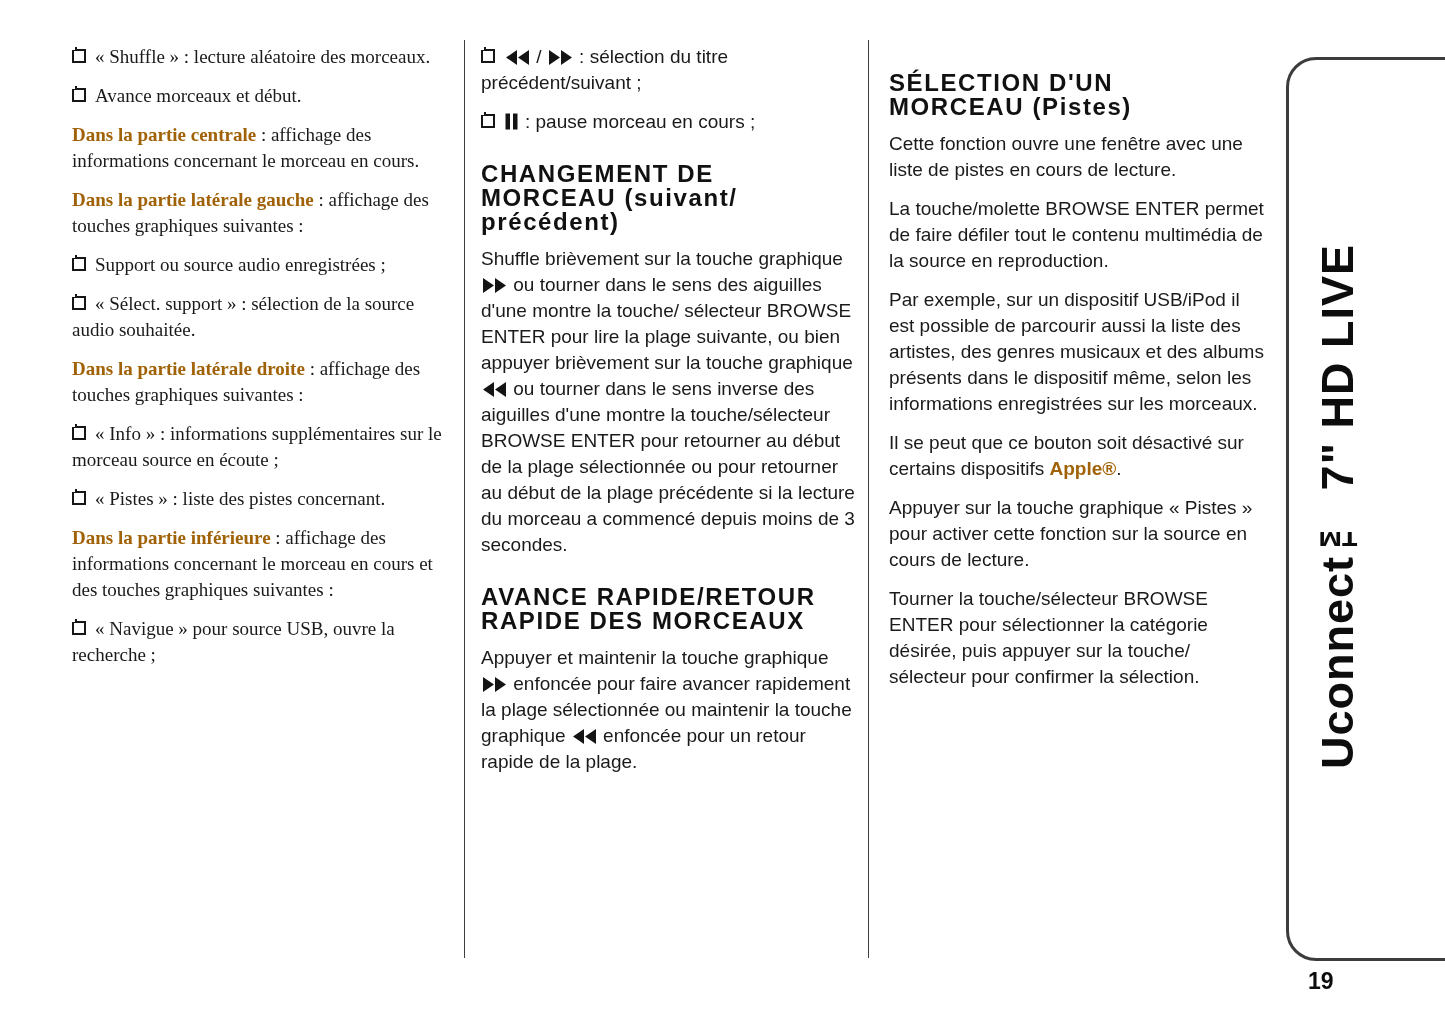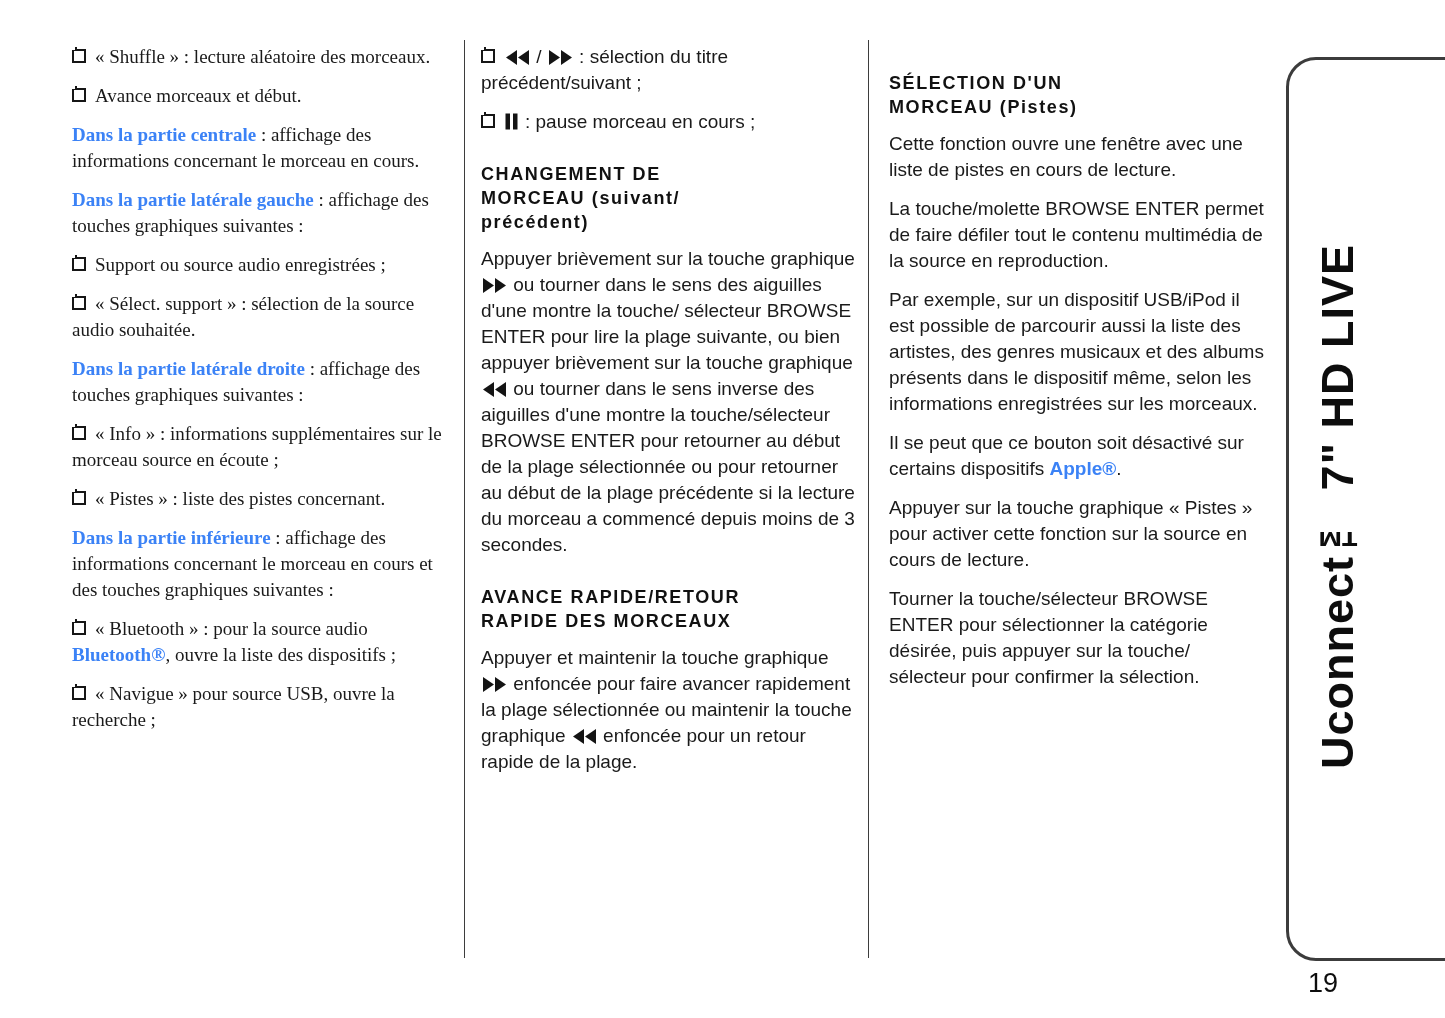--- a/index.html
+++ b/index.html
@@ -14,25 +14,25 @@
   .col1 { left:72px;  width:374px;font-family:Liberation Serif, serif; }
   .col2 { left:481px; width:374px; }
   .col3 { left:889px; width:378px; }
 
   .vline { position:absolute; top:40px; height:918px; width:1px; background:#3d3d3d; }
   .vline1 { left:464px; }
   .vline2 { left:868px; }
 
   p { margin:0 0 13px 0; }
   .heading {
-    font-weight:bold; font-size:18px; line-height:24px;
+    font-weight:bold; font-size:24px; line-height:24px;
     letter-spacing:1.6px; white-space:pre-line;
     margin:27px 0 12px 0; color:#111;
   }
-  strong.b { font-weight:bold; color:#3b82f6; }
+  strong.b { font-weight:bold; color:#a16207; }
 
   
   .sq {
     position:relative; display:inline-block;
     width:10px; height:10px; border:2px solid #161616;
     margin-right:9px; vertical-align:0px; background:#fff;
   }
   .sq::before { content:""; position:absolute; left:-2px; top:-4px; width:5px; height:3px; background:#fff; }
   .sq::after  { content:""; position:absolute; left:1px;  top:-4px; width:2px; height:4px; background:#161616; }
 
@@ -53,21 +53,21 @@
     display:flex; align-items:center; justify-content:center;
   }
   .side-title span {
     writing-mode:vertical-rl; transform:rotate(180deg);
     font-size:45px; font-weight:bold; letter-spacing:1px;
     white-space:nowrap; color:#0d0d0d;
   }
 
   .page-number {
     position:absolute; left:1308px; top:968px;
-    font-size:27px; font-weight:normal; color:#0d0d0d;
+    font-size:23px; font-weight:bold; color:#0d0d0d;
   }
 </style>
 </head>
 <body>
 
 <div class="page">
 
   <div class="col col1">
     <p class="li"><span class="sq"></span><span>« Shuffle » : lecture aléatoire des morceaux.</span></p>
     <p class="li"><span class="sq"></span><span>Avance morceaux et début.</span></p>
@@ -78,21 +78,20 @@
     <p class="li"><span class="sq"></span><span>Support ou source audio enregistrées ;</span></p>
     <p class="li"><span class="sq"></span><span>« Sélect. support » : sélection de la source audio souhaitée.</span></p>
 
     <p class="para"><strong class="b">Dans la partie latérale droite</strong><span> : affichage des touches graphiques suivantes :</span></p>
 
     <p class="li"><span class="sq"></span><span>« Info » : informations supplémentaires sur le morceau source en écoute ;</span></p>
     <p class="li"><span class="sq"></span><span>« Pistes » : liste des pistes concernant.</span></p>
 
     <p class="para"><strong class="b">Dans la partie inférieure</strong><span> : affichage des informations concernant le morceau en cours et des touches graphiques suivantes :</span></p>
 
-    <p class="li"><span class="sq"></span><span>« Bluetooth » : pour la source audio </span><strong class="b">Bluetooth®</strong><span>, ouvre la liste des dispositifs ;</span></p>
     <p class="li"><span class="sq"></span><span>« Navigue » pour source USB, ouvre la recherche ;</span></p>
   </div>
 
   <div class="vline vline1"></div>
 
   <div class="col col2">
     <p class="li"><span class="sq"></span><span class="micon"><svg width="27" height="15" viewBox="0 0 27 15">
             <path d="M13 0 L2 7.5 L13 15 Z"></path>
             <path d="M25 0 L14 7.5 L25 15 Z"></path>
           </svg></span><span> / </span><span class="micon"><svg width="27" height="15" viewBox="0 0 27 15">
@@ -103,21 +102,21 @@
     <p class="li"><span class="sq"></span><span class="micon pause"><svg width="15" height="17" viewBox="0 0 15 17">
             <rect x="1.5" y="0.5" width="4.5" height="16"></rect>
             <rect x="9" y="0.5" width="4.5" height="16"></rect>
           </svg></span><span>: pause morceau en cours ;</span></p>
 
 
     <p class="heading">CHANGEMENT DE
 MORCEAU (suivant/
 précédent)</p>
 
-    <p class="para"><span>Appuyer brièvement sur la touche graphique </span><span class="micon"><svg width="27" height="15" viewBox="0 0 27 15">
+    <p class="para"><span>Shuffle brièvement sur la touche graphique </span><span class="micon"><svg width="27" height="15" viewBox="0 0 27 15">
             <path d="M2 0 L13 7.5 L2 15 Z"></path>
             <path d="M14 0 L25 7.5 L14 15 Z"></path>
           </svg></span><span> ou tourner dans le sens des aiguilles d'une montre la touche/ sélecteur BROWSE ENTER pour lire la plage suivante, ou bien appuyer brièvement sur la touche graphique </span><span class="micon"><svg width="27" height="15" viewBox="0 0 27 15">
             <path d="M13 0 L2 7.5 L13 15 Z"></path>
             <path d="M25 0 L14 7.5 L25 15 Z"></path>
           </svg></span><span> ou tourner dans le sens inverse des aiguilles d'une montre la touche/sélecteur BROWSE ENTER pour retourner au début de la plage sélectionnée ou pour retourner au début de la plage précédente si la lecture du morceau a commencé depuis moins de 3 secondes.</span></p>
 
     <p class="heading">AVANCE RAPIDE/RETOUR
 RAPIDE DES MORCEAUX</p>
 

